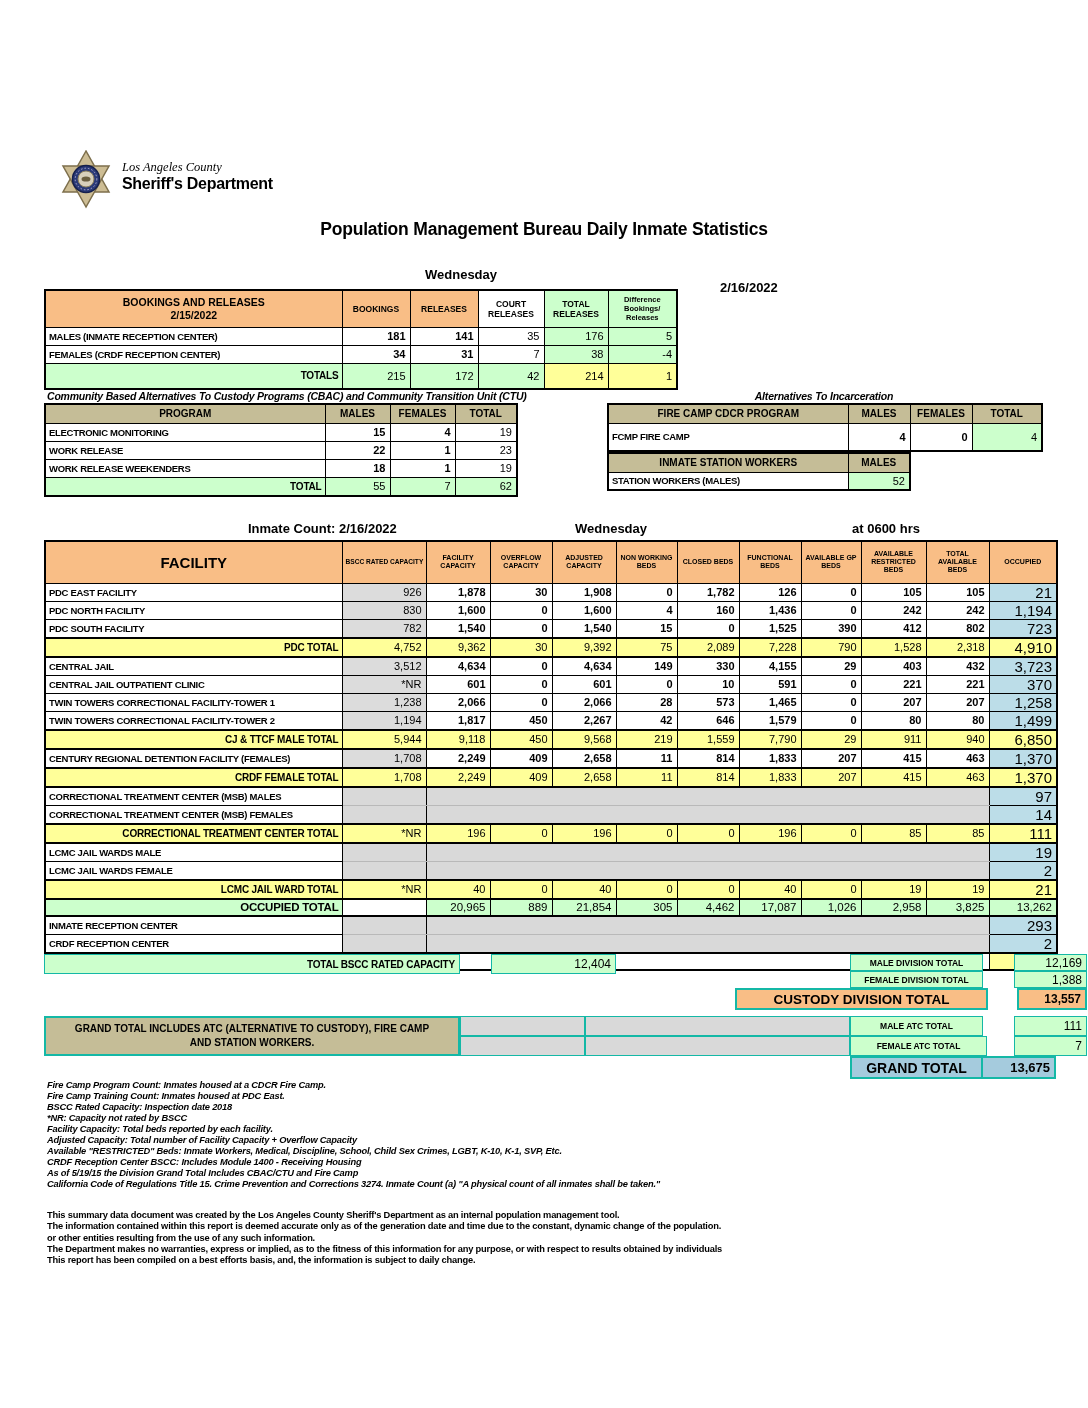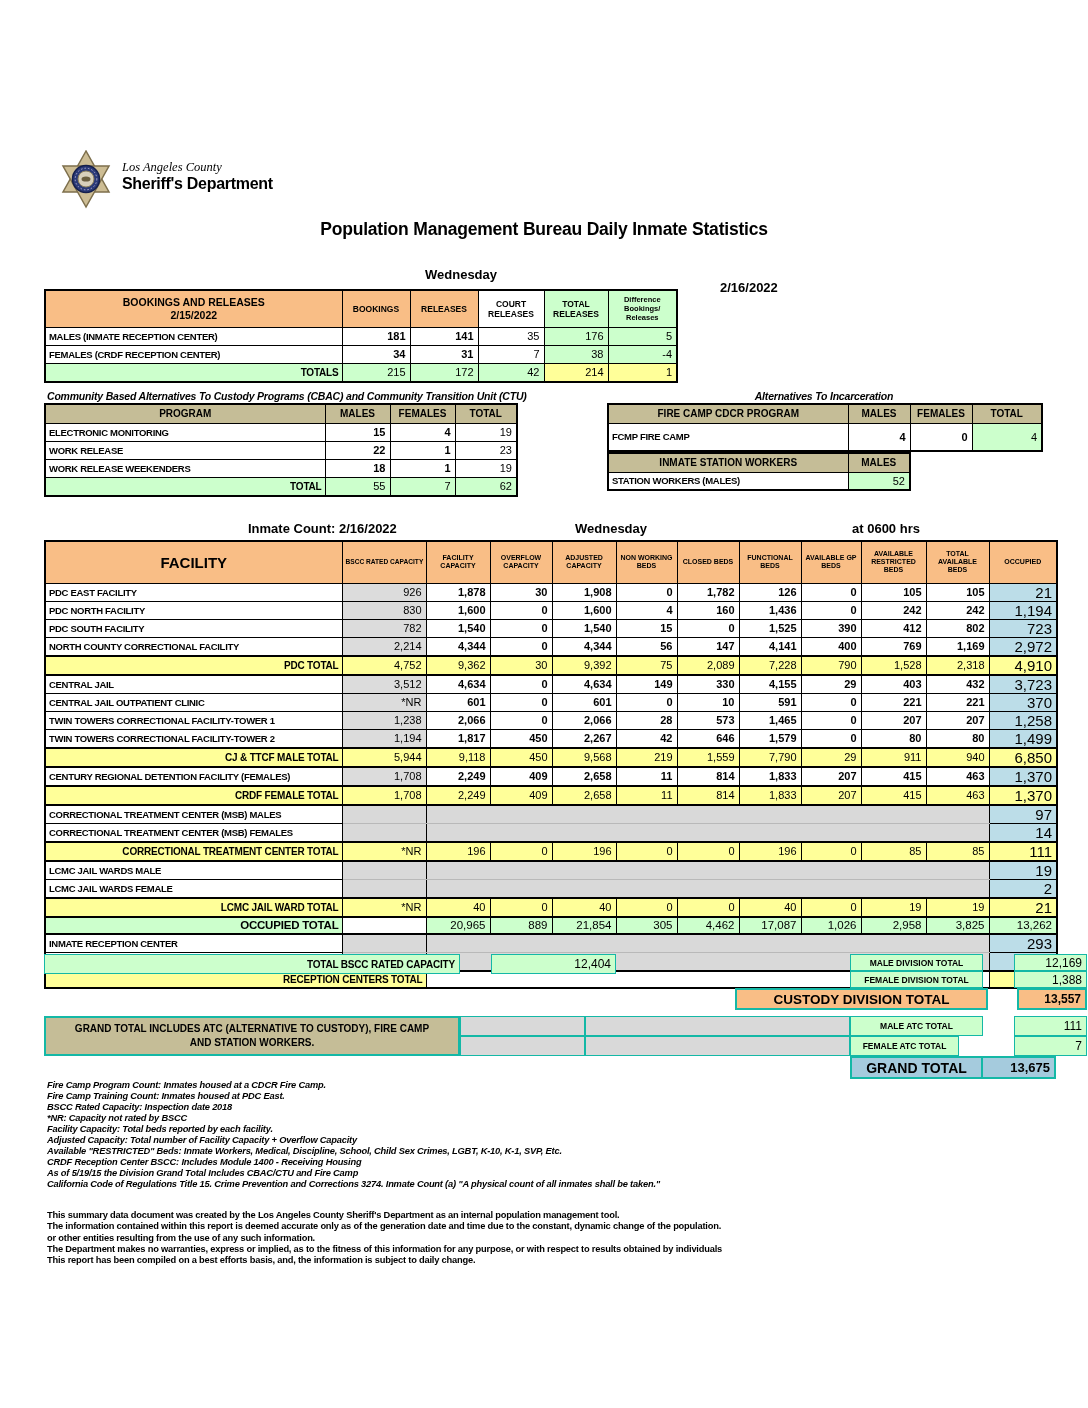--- a/index.html
+++ b/index.html
@@ -121,21 +121,21 @@
         <td class="v bg-grn">5</td>
       </tr>
       <tr style="height:18px;">
         <td class="lbl">FEMALES (CRDF RECEPTION CENTER)</td>
         <td class="v vb">34</td>
         <td class="v vb">31</td>
         <td class="v">7</td>
         <td class="v bg-grn">38</td>
         <td class="v bg-grn">-4</td>
       </tr>
-      <tr style="height:19px;">
+      <tr style="height:26px;">
         <td class="lbl-r bg-grn">TOTALS</td>
         <td class="v bg-grn">215</td>
         <td class="v bg-grn">172</td>
         <td class="v bg-grn">42</td>
         <td class="v bg-yel">214</td>
         <td class="v bg-yel">1</td>
       </tr>
     </tbody>
   </table>
 
@@ -298,34 +298,20 @@
           <td class="v">0</td>
           <td class="v">1,540</td>
           <td class="v">15</td>
           <td class="v">0</td>
           <td class="v">1,525</td>
           <td class="v">390</td>
           <td class="v">412</td>
           <td class="v">802</td>
           <td class="c-occ">723</td>
         </tr>
-        <tr class="k-facility">
-          <td class="lbl">NORTH COUNTY CORRECTIONAL FACILITY</td>
-          <td class="c-bscc">2,214</td>
-          <td class="v">4,344</td>
-          <td class="v">0</td>
-          <td class="v">4,344</td>
-          <td class="v">56</td>
-          <td class="v">147</td>
-          <td class="v">4,141</td>
-          <td class="v">400</td>
-          <td class="v">769</td>
-          <td class="v">1,169</td>
-          <td class="c-occ">2,972</td>
-        </tr>
         <tr class="k-subtotal">
           <td class="lbl-r">PDC TOTAL</td>
           <td class="c-bscc">4,752</td>
           <td class="v">9,362</td>
           <td class="v">30</td>
           <td class="v">9,392</td>
           <td class="v">75</td>
           <td class="v">2,089</td>
           <td class="v">7,228</td>
           <td class="v">790</td>
@@ -529,21 +515,21 @@
   <div class="abs cellbox cb-r bg-org cb2 v12" style="left:986px;top:988px;width:70px;height:22px;font-weight:bold;">13,557</div>
 
   <div class="abs cellbox cb-c bg-tan cb2" style="left:44px;top:1016px;width:416px;height:40px;font-size:10px;font-weight:bold;white-space:normal;line-height:1.4;padding:0 28px;">GRAND TOTAL INCLUDES ATC (ALTERNATIVE TO CUSTODY), FIRE CAMP AND STATION WORKERS.</div>
   <div class="abs cellbox bg-gry" style="left:460px;top:1016px;width:125px;height:20px;"></div>
   <div class="abs cellbox bg-gry" style="left:585px;top:1016px;width:265px;height:20px;"></div>
   <div class="abs cellbox bg-gry" style="left:460px;top:1036px;width:125px;height:20px;"></div>
   <div class="abs cellbox bg-gry" style="left:585px;top:1036px;width:265px;height:20px;"></div>
 
   <div class="abs cellbox cb-c small-cap bg-grn" style="left:850px;top:1016px;width:133px;height:20px;">MALE ATC TOTAL</div>
   <div class="abs cellbox cb-r v12 bg-grn" style="left:983px;top:1016px;width:73px;height:20px;">111</div>
-  <div class="abs cellbox cb-c small-cap bg-grn" style="left:850px;top:1036px;width:109px;height:20px;">FEMALE ATC TOTAL</div>
+  <div class="abs cellbox cb-c small-cap bg-grn" style="left:850px;top:1036px;width:137px;height:20px;">FEMALE ATC TOTAL</div>
   <div class="abs cellbox cb-r v12 bg-grn" style="left:983px;top:1036px;width:73px;height:20px;">7</div>
 
   <div class="abs cellbox cb-c bg-gbl cb2" style="left:850px;top:1056px;width:133px;height:23px;font-size:14px;font-weight:bold;">GRAND TOTAL</div>
   <div class="abs cellbox cb-r bg-gbl cb2" style="left:981px;top:1056px;width:75px;height:23px;font-size:13px;font-weight:bold;">13,675</div>
 
   <div class="abs" style="left:47px;top:1080px;width:900px;">
       <div class="note-line">Fire Camp Program Count: Inmates housed at a CDCR Fire Camp.</div>
       <div class="note-line">Fire Camp Training Count: Inmates housed at PDC East.</div>
       <div class="note-line">BSCC Rated Capacity: Inspection date 2018</div>
       <div class="note-line">*NR: Capacity not rated by BSCC</div>

